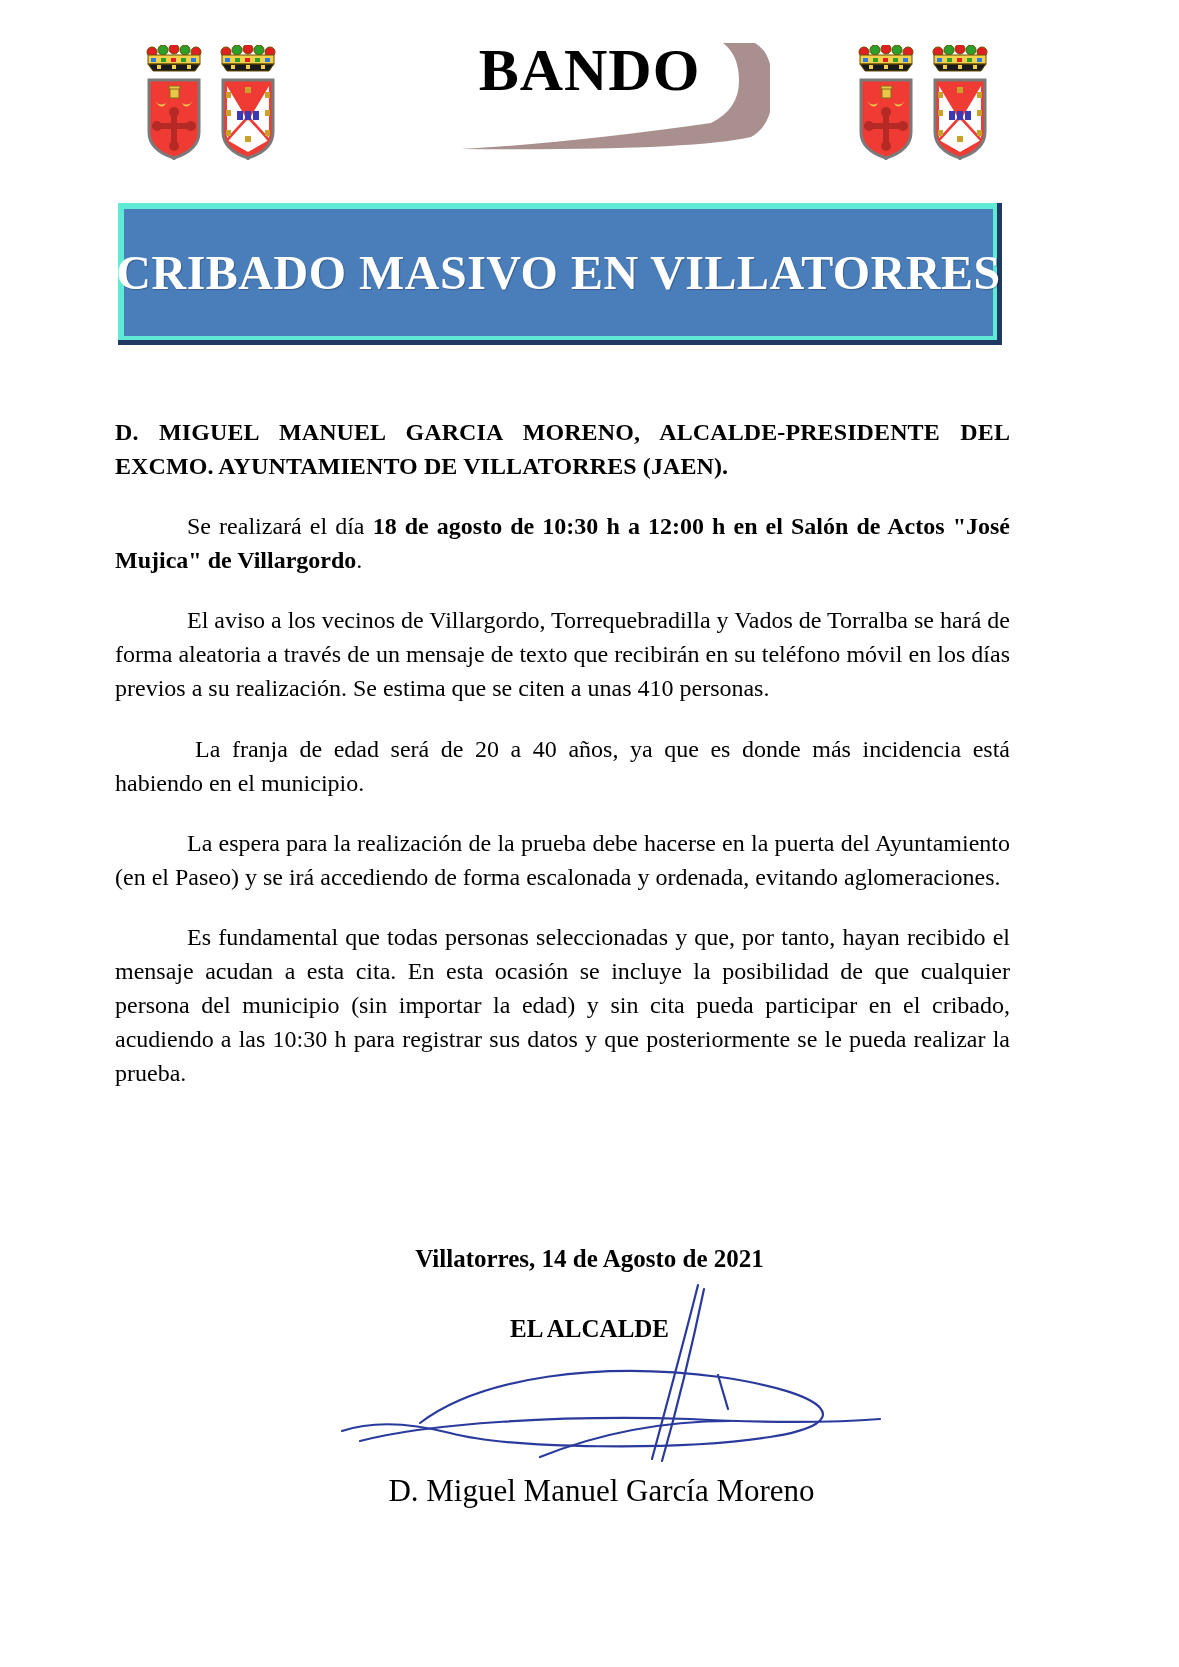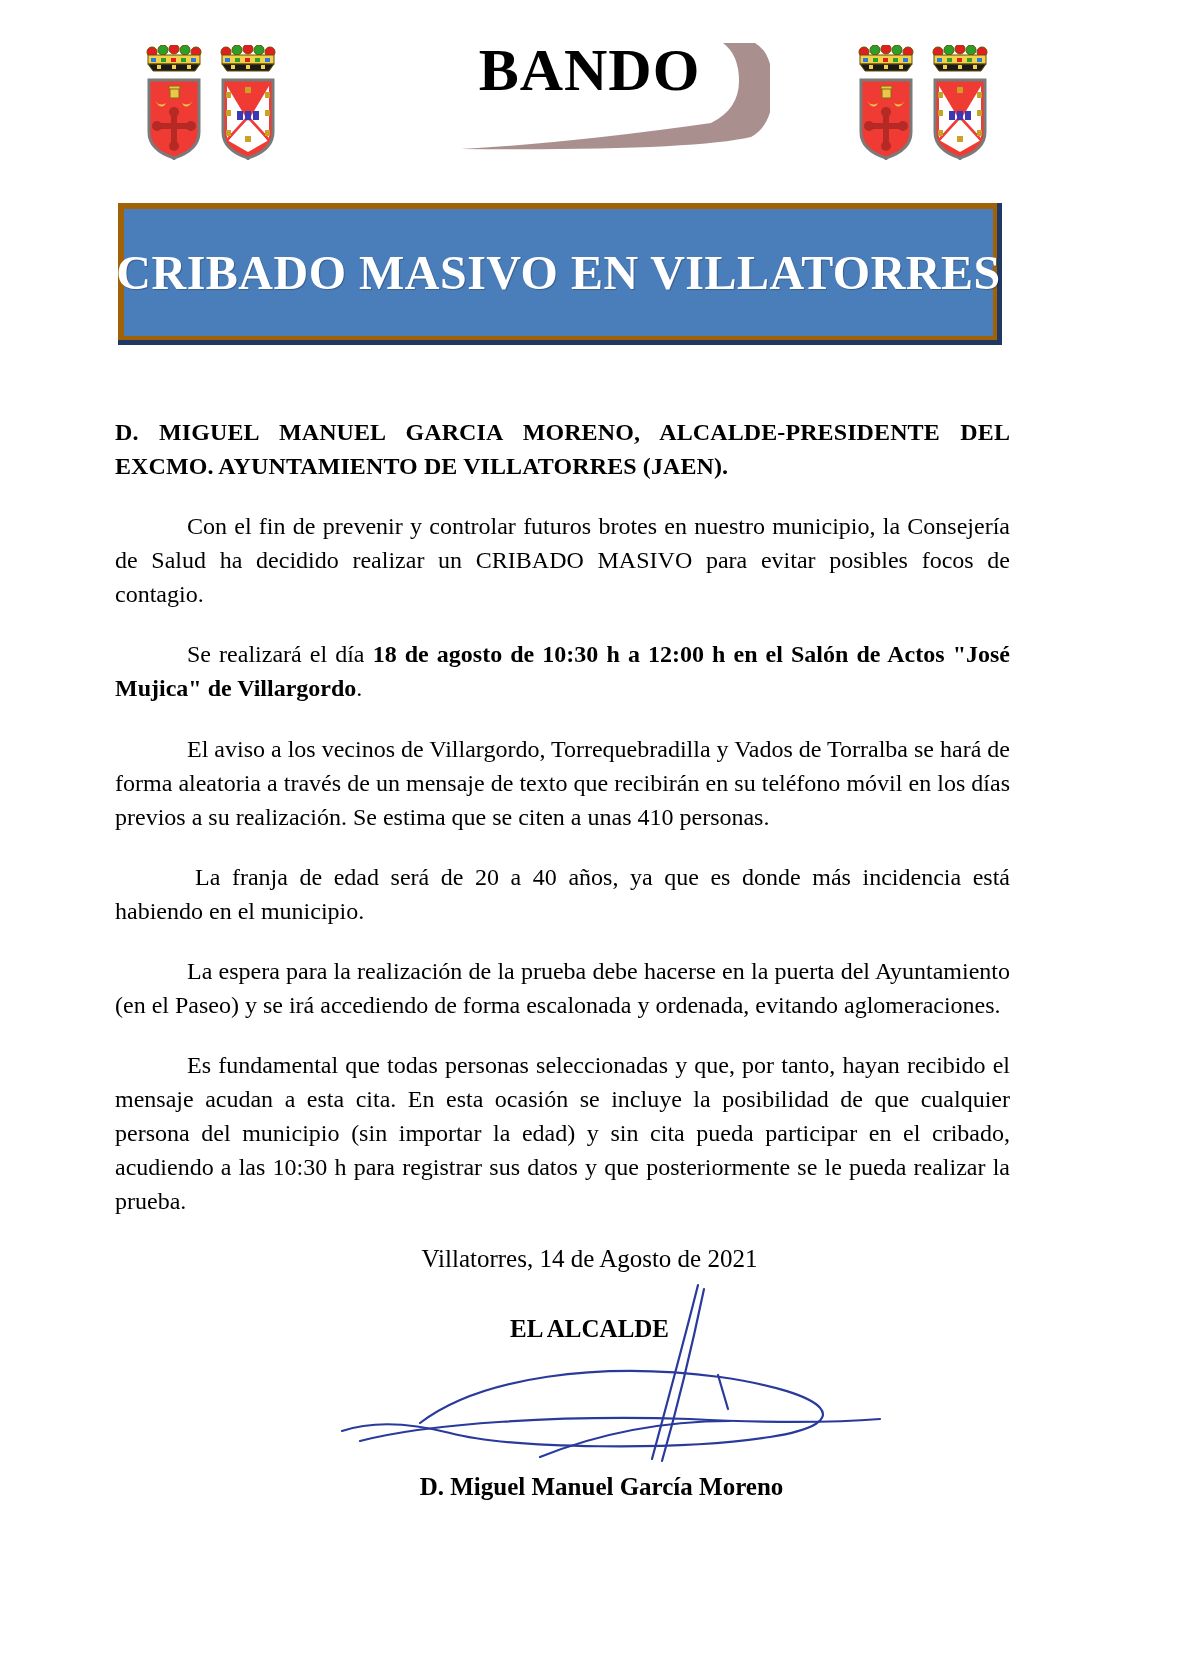--- a/index.html
+++ b/index.html
@@ -74,21 +74,21 @@
     pointer-events: none;
   }
 
   
   .banner-outer {
     position: absolute;
     left: 118px;
     top: 203px;
     width: 884px;
     height: 142px;
-    background: #a16207;
+    background: #5eead4;
     border-right: 5px solid #1f3864;
     border-bottom: 5px solid #1f3864;
     box-sizing: border-box;
   }
   .banner {
     position: absolute;
     left: 6px;
     top: 6px;
     right: 4px;
     bottom: 4px;
@@ -140,40 +140,40 @@
 
   
   .sign-block {
     position: absolute;
     left: 0;
     top: 1245px;
     width: 100%;
     text-align: center;
   }
   .sign-place {
-    font-weight: normal;
+    font-weight: bold;
     font-size: 25px;
     margin-bottom: 42px;
   }
   .sign-role {
     font-weight: bold;
     font-size: 25px;
     text-align: center;
   }
   .signature-svg {
     position: absolute;
     left: 300px;
     top: 28px;
     width: 600px;
     height: 190px;
     pointer-events: none;
   }
   .sign-name {
-    font-weight: bold;
-    font-size: 25px;
+    font-weight: normal;
+    font-size: 31px;
     margin-top: 130px;
     margin-left: 24px;
   }
 </style>
 </head>
 <body>
 
 <div class="header">
 
   <div class="crest-group left">
@@ -370,21 +370,20 @@
   <div class="banner">
     <span class="banner-title">CRIBADO MASIVO EN VILLATORRES</span>
   </div>
 </div>
 
 <div class="body-area">
 
   <p class="blk lead-bold">D. MIGUEL MANUEL GARCIA MORENO, ALCALDE-PRESIDENTE DEL EXCMO. AYUNTAMIENTO DE VILLATORRES (JAEN).</p>
 
 
-  <p class="blk indent">Con el fin de prevenir y controlar futuros brotes en nuestro municipio, la Consejería de Salud ha decidido realizar un CRIBADO MASIVO para evitar posibles focos de contagio.</p>
 
   <p class="blk indent"><span>Se realizará el día </span><b class="inline">18 de agosto de 10:30 h a 12:00 h en el Salón de Actos "José Mujica" de Villargordo</b><span>.</span></p>
 
   <p class="blk indent">El aviso a los vecinos de Villargordo, Torrequebradilla y Vados de Torralba se hará de forma aleatoria a través de un mensaje de texto que recibirán en su teléfono móvil en los días previos a su realización. Se estima que se citen a unas 410 personas.</p>
 
   <p class="blk indent-sm">La franja de edad será de 20 a 40 años, ya que es donde más incidencia está habiendo en el municipio.</p>
 
   <p class="blk indent">La espera para la realización de la prueba debe hacerse en la puerta del Ayuntamiento (en el Paseo) y se irá accediendo de forma escalonada y ordenada, evitando aglomeraciones.</p>
 
   <p class="blk indent">Es fundamental que todas personas seleccionadas y que, por tanto, hayan recibido el mensaje acudan a esta cita. En esta ocasión se incluye la posibilidad de que cualquier persona del municipio (sin importar la edad) y sin cita pueda participar en el cribado, acudiendo a las 10:30 h para registrar sus datos y que posteriormente se le pueda realizar la prueba.</p>

